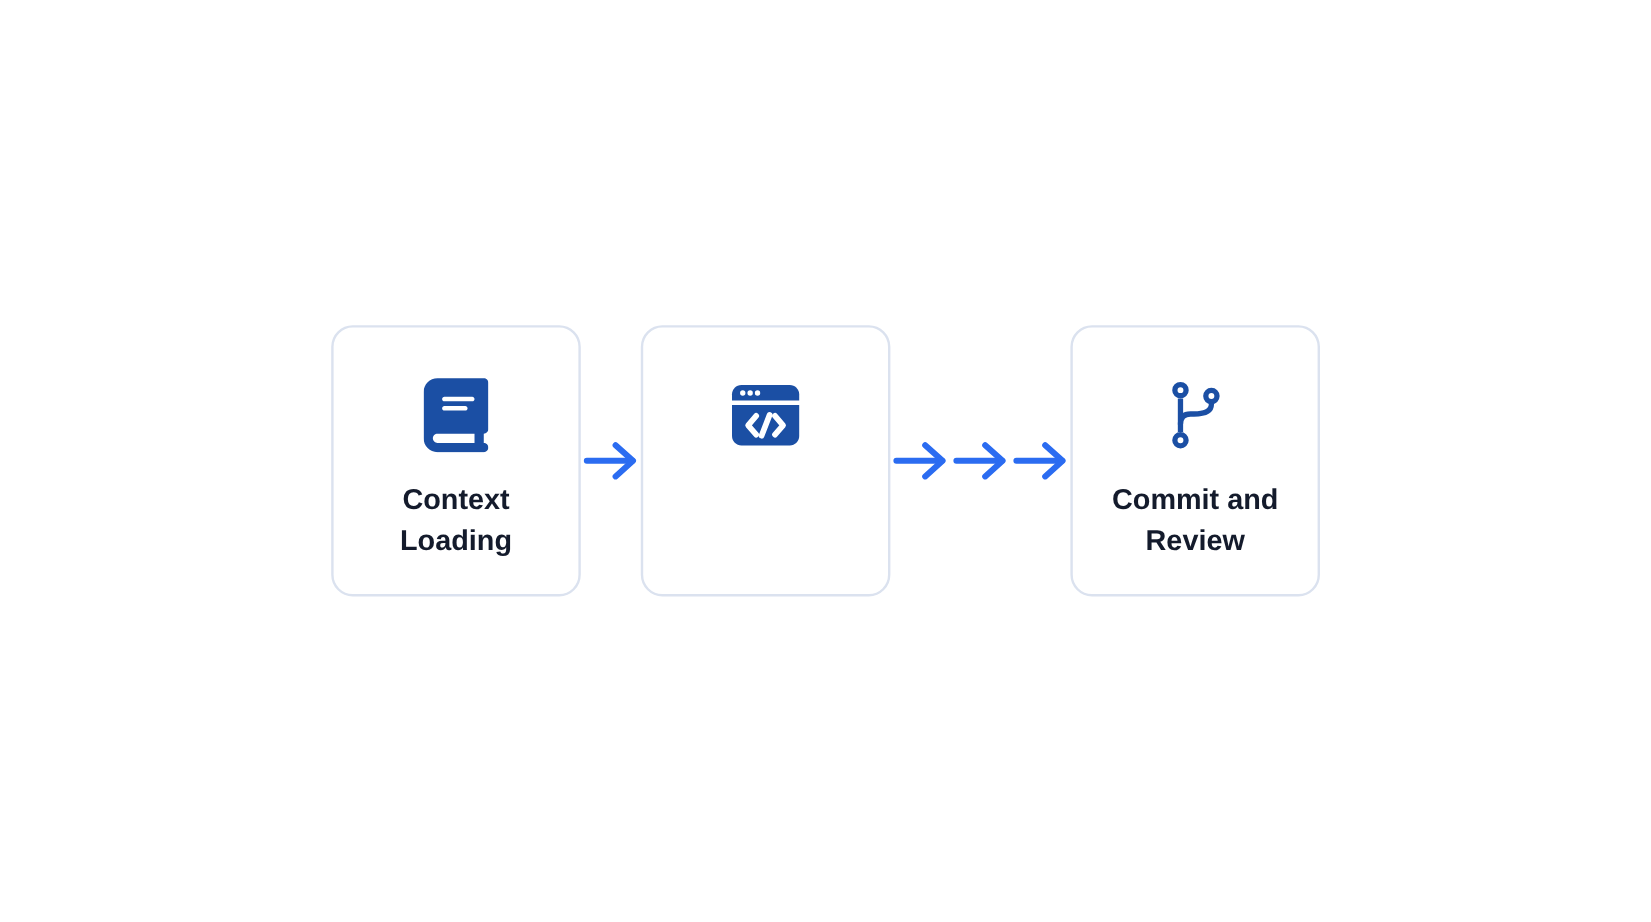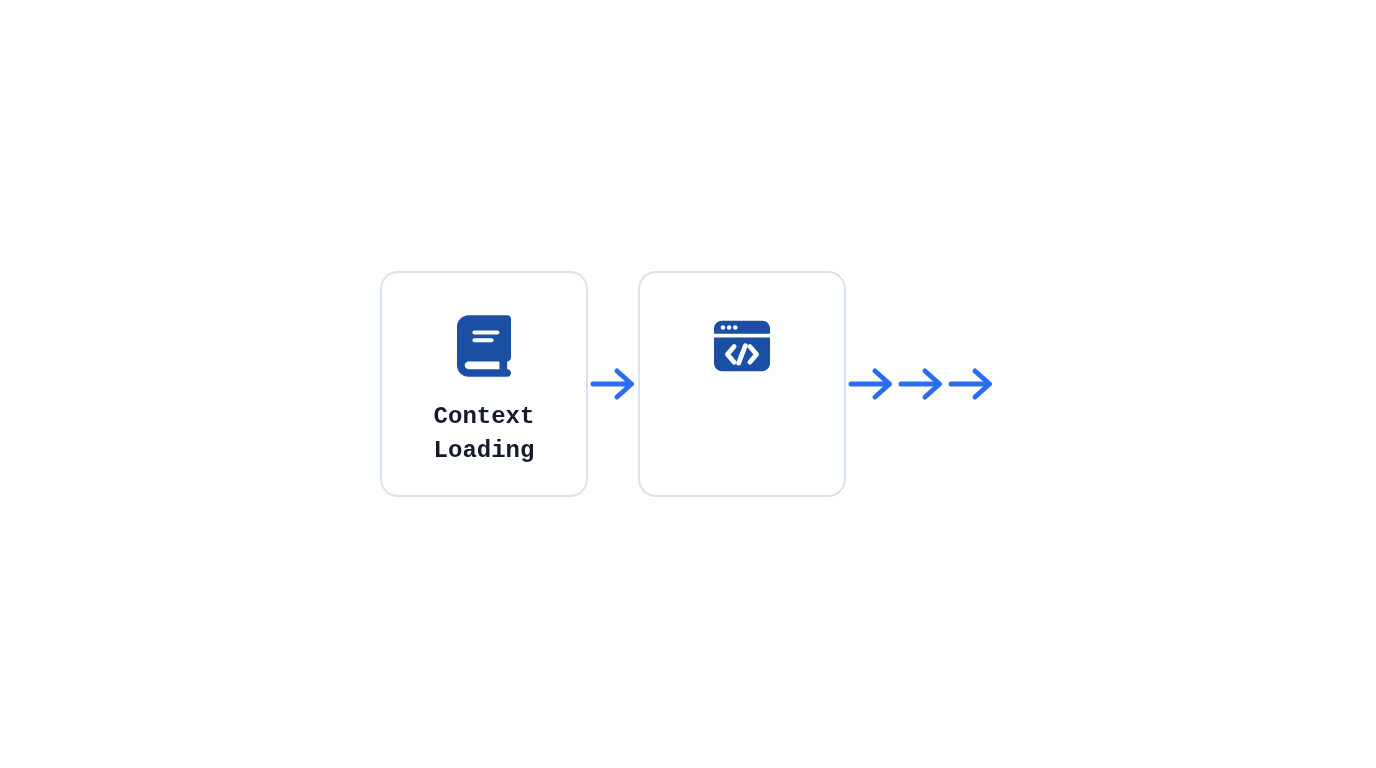--- a/index.html
+++ b/index.html
@@ -6,21 +6,20 @@
   html, body {
     width: 1376px; height: 768px;
     background: #ffffff;
     font-family: "Liberation Sans", sans-serif;
     overflow: hidden;
   }
   .canvas {
     width: 1376px; height: 768px;
     display: flex; justify-content: center;
     background: #ffffff;
-    font-family: Liberation Mono, monospace;
   }
   .flow { display: flex; align-items: center; }
   .step-card {
     width: 208px; height: 226px;
     background: #ffffff;
     border: 2px solid #dbe2ef;
     border-radius: 18px;
     display: flex; flex-direction: column; align-items: center;
   }
   .icon-area {
@@ -99,15 +98,27 @@
     </div>
 
 
     <div class="arrow">
       <svg width="46" height="40" viewBox="0 0 46 40" fill="none" stroke="currentColor" stroke-width="5" stroke-linecap="round" stroke-linejoin="round">
         <path d="M3 20 H41"></path>
           <path d="M27 7 L41.5 20 L27 33"></path>
       </svg>
     </div>
 
+    <div class="step-card">
+      <div class="icon-area">
+        <svg width="54" height="64" viewBox="0 0 22 26" fill="none" stroke="currentColor" stroke-width="1.8">
+          <circle cx="6" cy="4.5" r="1.9"></circle>
+          <circle cx="6" cy="21.5" r="1.9"></circle>
+          <circle cx="16.5" cy="6.5" r="1.9"></circle>
+          <path d="M6 7.3 V18.7"></path>
+          <path d="M6 16 Q6 12.6 9.4 12.6 L10.6 12.6 Q16.5 12.6 16.5 9.3" stroke-linecap="round"></path>
+        </svg>
+      </div>
+      <div class="label-area">Commit and Review</div>
+    </div>
 
   </div>
 </div>
 
 </body></html>

